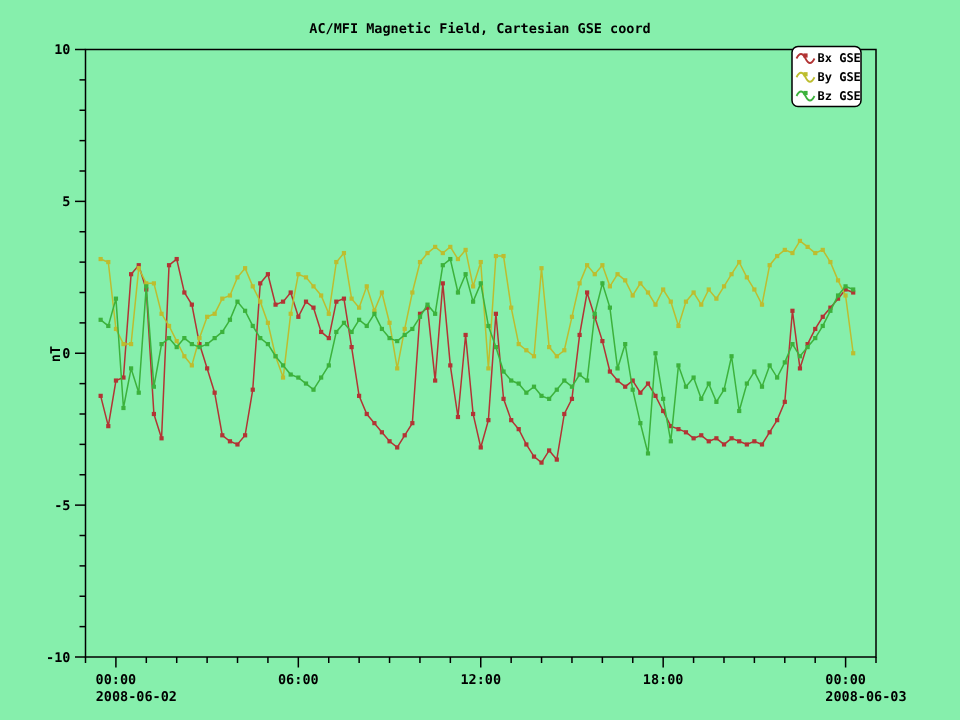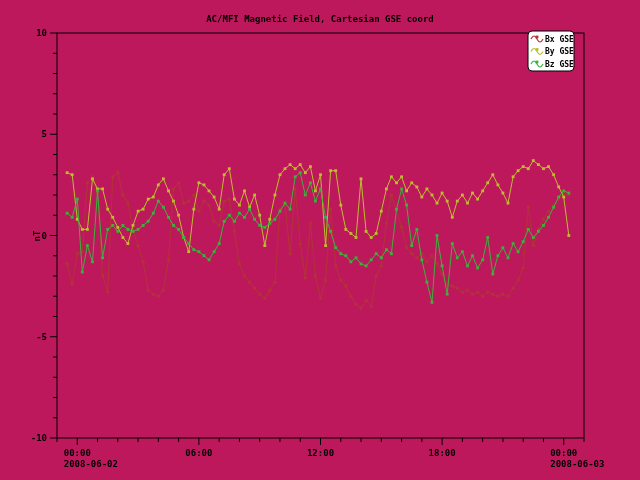--- a/index.html
+++ b/index.html
@@ -1,17 +1,17 @@
 <!DOCTYPE html>
 <html><head>
 <meta charset="utf-8">
 <style>
   html,body{margin:0;padding:0;background:#ffffff;}
   .canvas{
-    position:relative;width:640px;height:480px;background:#be185d;
+    position:relative;width:640px;height:480px;background:#86efac;
     font-family:"DejaVu Sans Mono","Liberation Mono",monospace;
     overflow:hidden;
   }
   svg text{
     font-family:"DejaVu Sans Mono","Liberation Mono",monospace;
     fill:#000000;
   }
   .title-text{font-size:9px;font-weight:bold;}
   .tick-text{font-size:9px;font-weight:bold;}
   .axis-label-text{font-size:9px;font-weight:bold;}

